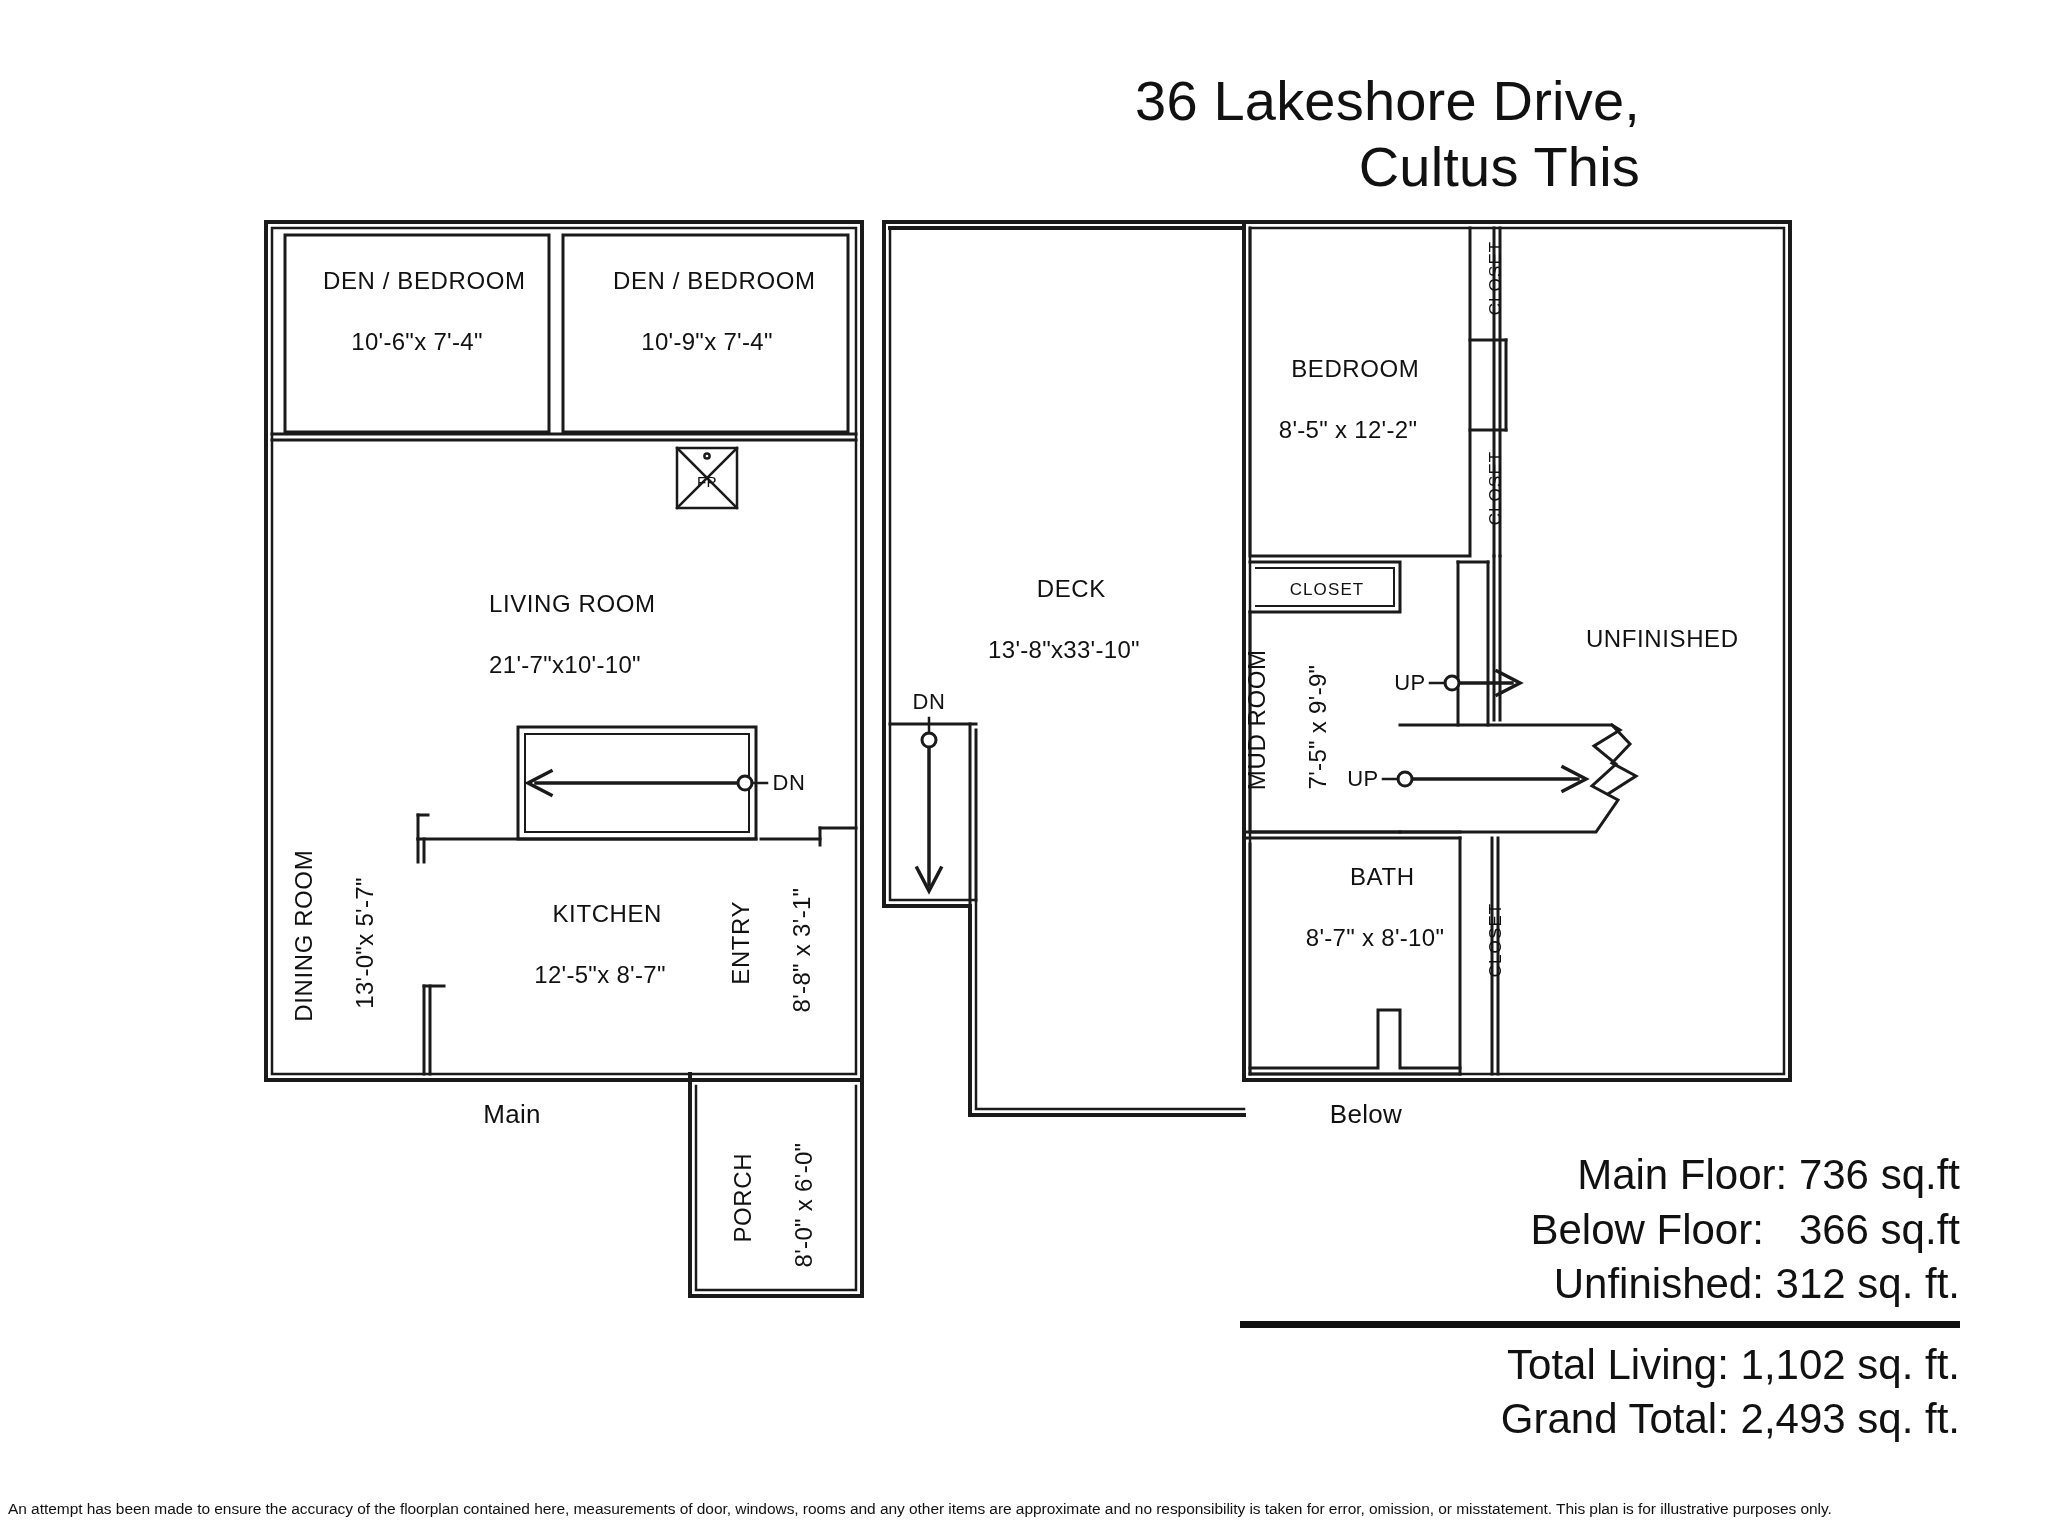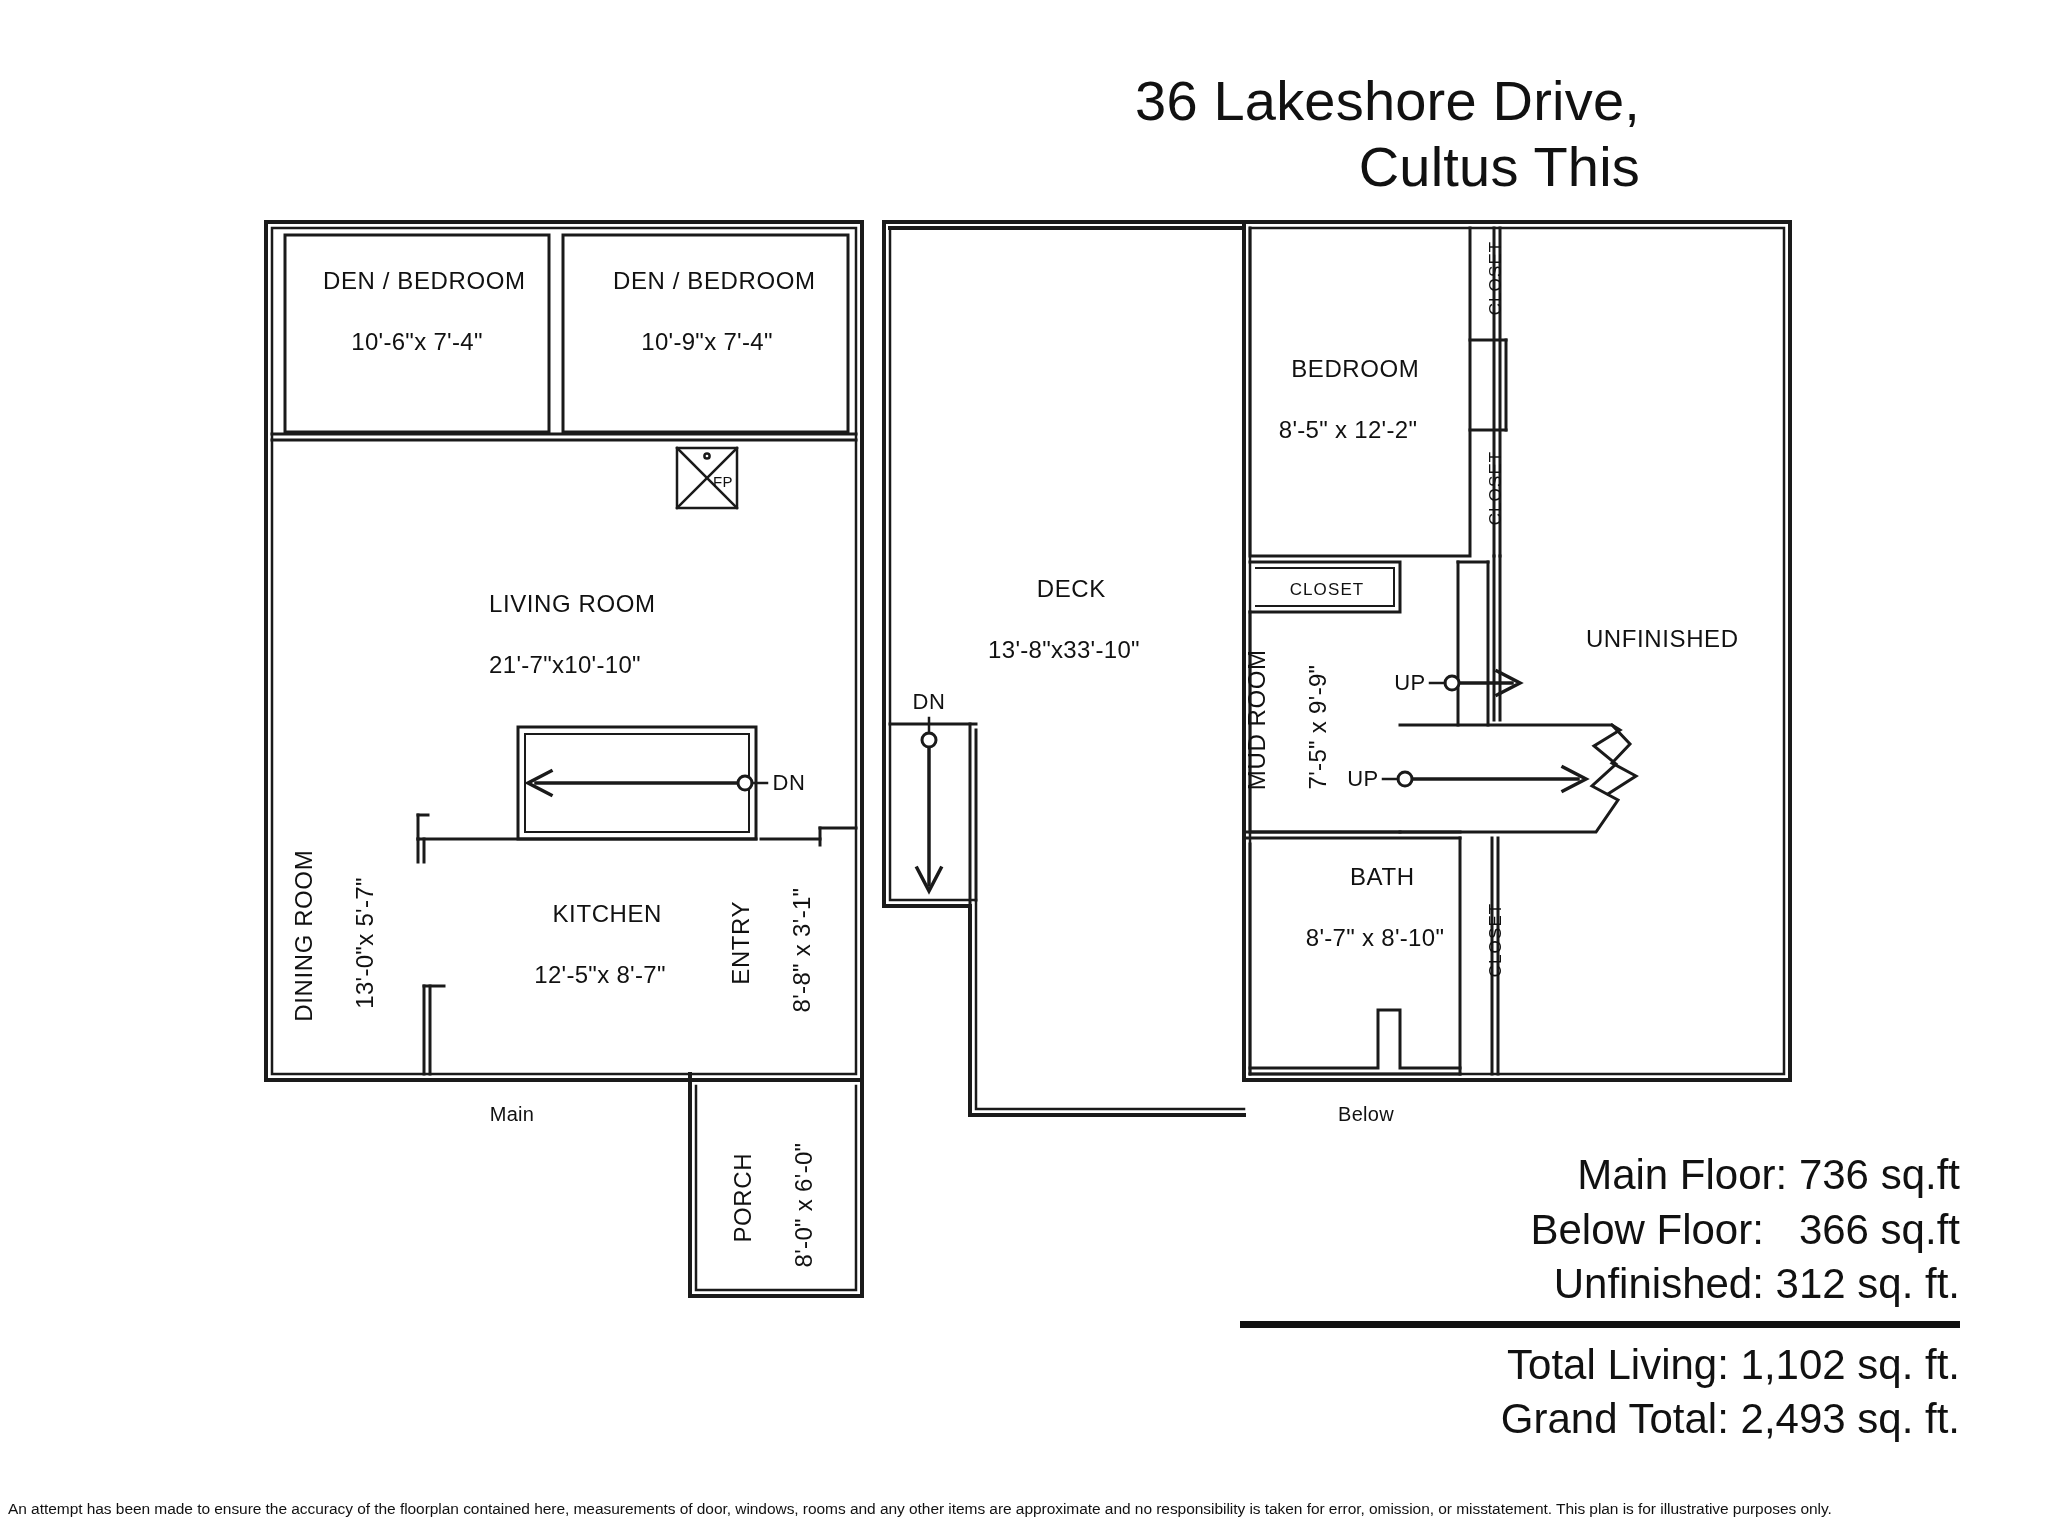--- a/index.html
+++ b/index.html
@@ -59,27 +59,26 @@
   .label.room .dim {
     display: block;
     font-size: 24px;
     letter-spacing: 0.3px;
   }
   .label.tiny {
     font-size: 17px;
     letter-spacing: 1.1px;
   }
   .label.floor-name {
-    font-size: 20px;
+    font-size: 26px;
     letter-spacing: 0.3px;
   }
   .label.fp {
     font-size: 15px;
     letter-spacing: 0.3px;
-    margin-left: 16px;
   }
   .label.stair-tag {
     font-size: 22px;
     letter-spacing: 0.5px;
   }
   .rot90 {
     transform: translate(-50%, -50%) rotate(-90deg);
   }
   .ctr {
     transform: translate(-50%, -50%);

